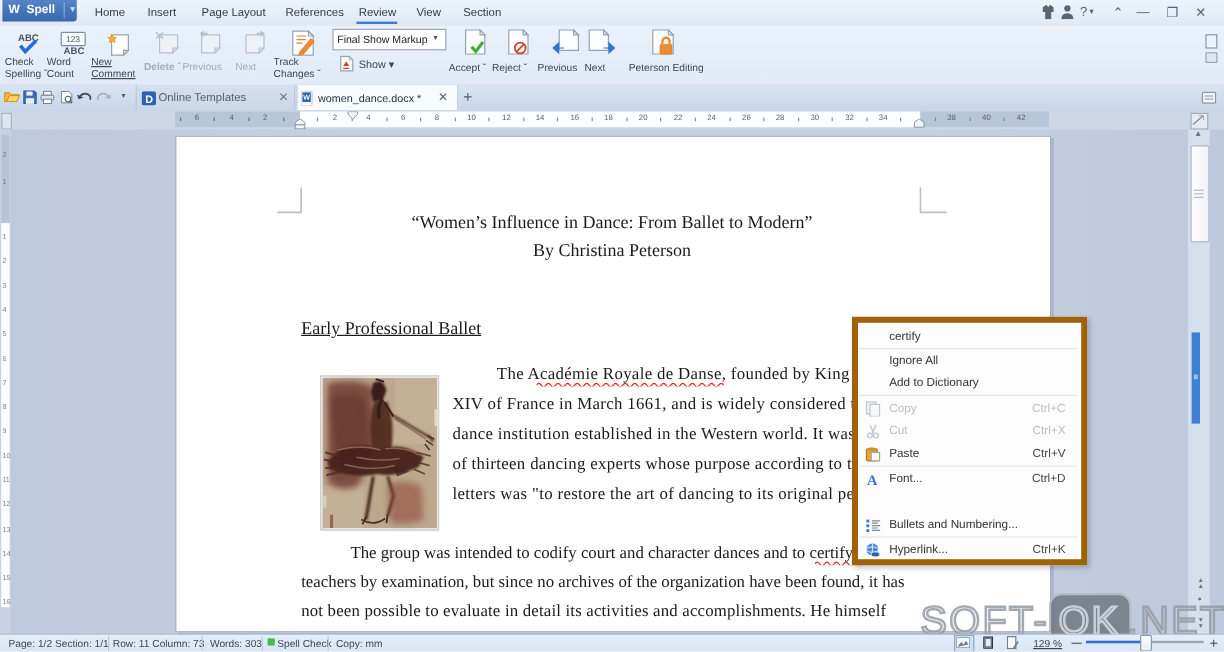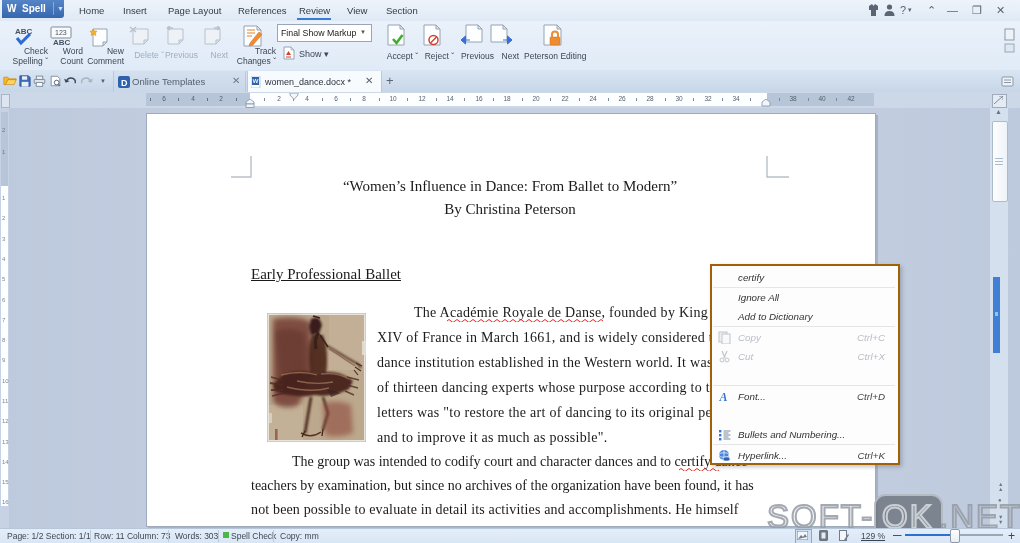--- a/index.html
+++ b/index.html
@@ -12,21 +12,21 @@
   #wbtn{left:2px;top:0;width:62px;height:18px;border-radius:0 0 3px 0;
     background:linear-gradient(#5585c6,#3766ae);color:#fff;}
   #wbtn .wtxt{position:absolute;left:20px;top:3px;font-size:10px;font-weight:bold;color:#fff;}
   #wbtn .warr{position:absolute;left:55px;top:5px;font-size:7px;color:#cfe0f2;}
   .ttab{position:absolute;top:5px;font-size:9.5px;color:#333a44;}
   #revuline{left:297px;top:18px;width:34px;height:2px;background:#3a7bd5;}
   .tbico{position:absolute;top:4px;font-size:11px;color:#5a6472;}
   
   #ribbon{left:0;top:21px;width:1020px;height:49px;
     background:linear-gradient(#eaf1fa,#e0ebf7);border-bottom:1px solid #cdd9e8;}
-  .rlbl{position:absolute;font-size:8.5px;color:#3c4654;text-align:right;line-height:10px;white-space:nowrap;}
+  .rlbl{position:absolute;font-size:8.5px;color:#3c4654;text-align:left;line-height:10px;white-space:nowrap;}
   .rlbl.gray{color:#9fadbd;}
   
   #qatrow{left:0;top:70px;width:1020px;height:22px;
     background:linear-gradient(#d9e5f3,#c7d6e8);}
   #tab1{left:113px;top:71px;width:131px;height:21px;
     background:linear-gradient(#d4e0ee,#c9d7e8);border-left:1px solid #b9c8da;border-right:1px solid #b9c8da;}
   #tab2{left:247px;top:71px;width:133px;height:21px;background:#f7fbfe;
     border-left:1px solid #b9c8da;border-right:1px solid #b9c8da;}
   
   #rulerrow{left:0;top:92px;width:1020px;height:16px;background:#ccd8e8;}
@@ -39,21 +39,21 @@
     background:linear-gradient(90deg,#bdc9dc,#c5d1e2 30%,#c5d1e2 75%,#bdc9dc);}
   #vruler{left:0;top:108px;width:9px;height:420px;background:#c7d3e4;}
   #vruler-g{left:1px;top:112px;width:7px;height:74px;background:#b7c5d8;}
   #vruler-w{left:1px;top:186px;width:7px;height:320px;background:#fdfeff;}
   #page{left:146px;top:113px;width:728px;height:412px;background:#fff;
     border:1px solid #9fabbc;box-shadow:2px 2px 0 rgba(120,130,145,.35);}
   .serif{font-family:"Liberation Serif",serif;color:#1a1a1a;}
   .dline{position:absolute;white-space:nowrap;font-size:14px;}
   
   #cmenu{left:710px;top:264px;width:186px;height:197px;background:#fdfdfd;
-    border:2px solid #a16207;box-shadow:2px 2px 4px rgba(80,90,105,.35);font-style:italic;}
+    border:5px solid #a16207;box-shadow:2px 2px 4px rgba(80,90,105,.35);}
   .mi{position:absolute;left:0;width:100%;height:19px;font-size:9.8px;color:#333;}
   .mi .t{position:absolute;left:26px;top:4px;}
   .mi .k{position:absolute;right:13px;top:4px;color:#444;}
   .mi.dis .t,.mi.dis .k{color:#b8bec6;}
   .msep{position:absolute;left:1px;width:182px;height:1px;background:#e4e7ea;}
   .mico{position:absolute;left:6px;top:3px;width:13px;height:13px;}
   
   #statusbar{left:0;top:528px;width:1020px;height:15px;
     background:linear-gradient(#e4eefa,#d8e5f4);border-top:1px solid #b7c6d9;}
   .st{position:absolute;top:3px;font-size:8.5px;color:#3c4654;white-space:nowrap;}
@@ -110,28 +110,28 @@
     <text x="6" y="9" font-size="7" fill="#4a5360" font-family="Liberation Sans">123</text>
     <text x="4" y="19" font-size="8" font-weight="bold" fill="#4a5360" font-family="Liberation Sans">ABC</text>
   </svg>
   <div class="rlbl" style="left:39px;top:46px;width:44px;">Word<br>Count</div>
 
   <svg class="abs" style="left:86px;top:25px;" width="26" height="22" viewBox="0 0 26 22">
     <path d="M7 4 h14 v13 l-4 4 H7z" fill="#fbfdfe" stroke="#96a3b2"></path>
     <path d="M17 21 l4-4 h-4z" fill="#dde4ec" stroke="#96a3b2"></path>
     <path d="M8 7 l1.6 2 2.4 .3 -1.7 1.7 .5 2.4 -2.3-1.1 -2.3 1.1 .5-2.4 -1.7-1.7 2.4-.3z" fill="#f2b22e" stroke="#d8930a" stroke-width=".6" transform="translate(-1,-3)"></path>
   </svg>
-  <div class="rlbl" style="left:76px;top:46px;width:48px;">New<br>Comment</div>
+  <div class="rlbl" style="left:76px;top:46px;width:48px;text-decoration:underline;">New<br>Comment</div>
 
   <svg class="abs" style="left:128px;top:26px;" width="24" height="20" viewBox="0 0 24 20">
     <path d="M5 3 h15 v11 l-4 4 H5z" fill="#eef2f7" stroke="#b6c1cd"></path>
     <path d="M16 18 l4-4 h-4z" fill="#dbe3ec" stroke="#b6c1cd"></path>
     <path d="M2 1 l6 5 M8 1 l-6 5" stroke="#b6c1cd" stroke-width="1.4"></path>
   </svg>
-  <div class="rlbl gray" style="left:120px;top:50px;width:44px;">Delete ˇ</div>
+  <div class="rlbl gray" style="left:120px;top:50px;width:44px;font-weight:bold;">Delete ˇ</div>
   <svg class="abs" style="left:163px;top:26px;" width="24" height="20" viewBox="0 0 24 20">
     <path d="M5 3 h15 v11 l-4 4 H5z" fill="#eef2f7" stroke="#b6c1cd"></path>
     <path d="M16 18 l4-4 h-4z" fill="#dbe3ec" stroke="#b6c1cd"></path>
     <path d="M10 2 h-6 m0 0 l3-2 m-3 2 l3 2" stroke="#b6c1cd" stroke-width="1.3" fill="none"></path>
   </svg>
   <div class="rlbl gray" style="left:152px;top:50px;width:46px;">Previous</div>
   <svg class="abs" style="left:200px;top:26px;" width="24" height="20" viewBox="0 0 24 20">
     <path d="M5 3 h15 v11 l-4 4 H5z" fill="#eef2f7" stroke="#b6c1cd"></path>
     <path d="M16 18 l4-4 h-4z" fill="#dbe3ec" stroke="#b6c1cd"></path>
     <path d="M14 2 h6 m0 0 l-3-2 m3 2 l-3 2" stroke="#b6c1cd" stroke-width="1.3" fill="none"></path>
@@ -395,21 +395,20 @@
     <rect x="8" y="116" width="2.6" height="11" fill="#8a4136" opacity=".7"></rect>
     <rect x="95" y="28" width="4" height="14" fill="#e4ded2" opacity=".9"></rect>
     <rect x="2" y="100" width="3" height="10" fill="#ddd6c8" opacity=".8"></rect>
   </svg>
 
   <div class="dline serif" style="left:414px;top:305px;letter-spacing:0.28px;">The Académie Royale de Danse, founded by King Louis</div>
   <div class="dline serif" style="left:377px;top:330px;letter-spacing:0.28px;">XIV of France in March 1661, and is widely considered the first</div>
   <div class="dline serif" style="left:377px;top:355px;letter-spacing:0.28px;">dance institution established in the Western world. It was made</div>
   <div class="dline serif" style="left:377px;top:380px;letter-spacing:0.28px;">of thirteen dancing experts whose purpose according to the said</div>
   <div class="dline serif" style="left:377px;top:405px;letter-spacing:0.28px;">letters was "to restore the art of dancing to its original perfection</div>
-  <div class="dline serif" style="left:377px;top:430px;letter-spacing:0.28px;">and to improve it as much as possible".</div>
 
   <div class="dline serif" style="left:292px;top:454px;">The group was intended to codify court and character dances and to certify dance</div>
   <div class="dline serif" style="left:251px;top:478px;">teachers by examination, but since no archives of the organization have been found, it has</div>
   <div class="dline serif" style="left:251px;top:502px;letter-spacing:0.15px;">not been possible to evaluate in detail its activities and accomplishments. He himself</div>
 
   <svg class="abs" style="left:447px;top:318px;" width="158" height="4" viewBox="0 0 158 4">
     <path d="M0 3 q2-3 4 0 t4 0 t4 0 t4 0 t4 0 t4 0 t4 0 t4 0 t4 0 t4 0 t4 0 t4 0 t4 0 t4 0 t4 0 t4 0 t4 0 t4 0 t4 0 t4 0 t4 0 t4 0 t4 0 t4 0 t4 0 t4 0 t4 0 t4 0 t4 0 t4 0 t4 0 t4 0 t4 0 t4 0 t4 0 t4 0 t4 0 t4 0 t4 0" fill="none" stroke="#e02b20" stroke-width="1"></path>
   </svg>
   <svg class="abs" style="left:679px;top:467px;" width="40" height="4" viewBox="0 0 40 4">
     <path d="M0 3 q2-3 4 0 t4 0 t4 0 t4 0 t4 0 t4 0 t4 0 t4 0 t4 0 t4 0" fill="none" stroke="#e02b20" stroke-width="1"></path>
@@ -454,20 +453,29 @@
         <span class="k">Ctrl+C</span>
       </div>
     <div class="mi dis" style="top:81px;">
       <svg class="mico" viewBox="0 0 13 13">
           <path d="M4 1 l3 7 M9 1 L6 8" stroke="#c0c6cc" stroke-width="1.2"></path>
           <circle cx="4" cy="10" r="2" fill="none" stroke="#c0c6cc"></circle>
           <circle cx="9" cy="10" r="2" fill="none" stroke="#c0c6cc"></circle>
         </svg>
       <span class="t">Cut</span>
         <span class="k">Ctrl+X</span>
+      </div>
+    <div class="mi" style="top:100px;">
+      <svg class="mico" viewBox="0 0 13 13">
+          <rect x="1" y="2" width="9" height="10" rx="1" fill="#e8a33d" stroke="#b97c14"></rect>
+          <rect x="3" y="1" width="5" height="3" rx="1" fill="#d0922a"></rect>
+          <path d="M5 5 h7 v7 h-7z" fill="#fdfdfc" stroke="#b0a28a"></path>
+        </svg>
+      <span class="t">Paste</span>
+        <span class="k">Ctrl+V</span>
       </div>
     <div class="msep" style="top:119px;"></div>
     <div class="mi" style="top:121px;">
       <svg class="mico" viewBox="0 0 13 13">
           <text x="1.5" y="11" font-size="12" font-weight="bold" fill="#3a74d8" font-family="Liberation Serif">A</text>
         </svg>
       <span class="t">Font...</span>
         <span class="k">Ctrl+D</span>
       </div>
     <div class="mi" style="top:159px;">

